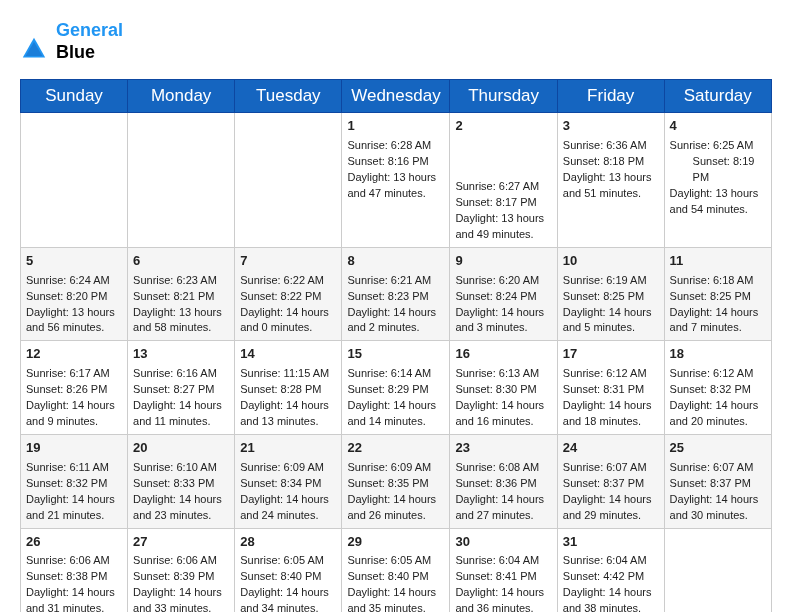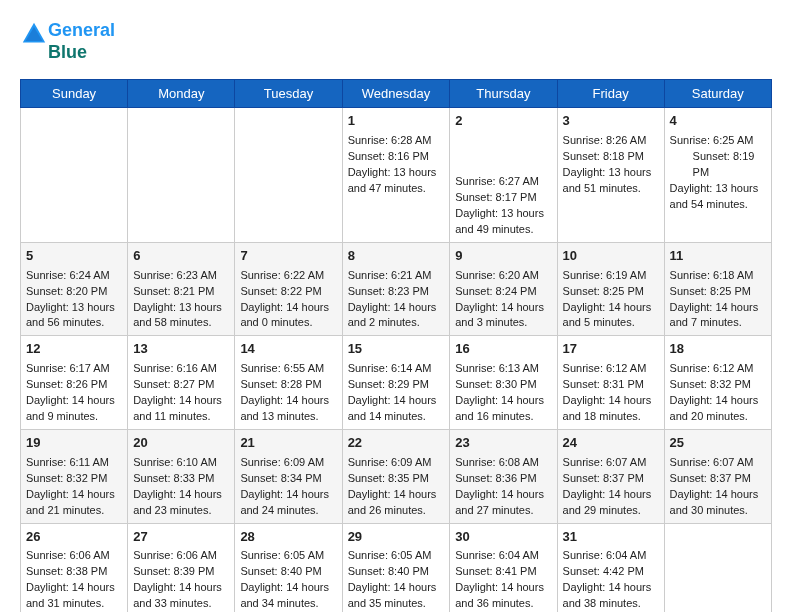--- a/index.html
+++ b/index.html
@@ -11,22 +11,22 @@
       padding: 20px;
     }
     .header {
       display: flex;
       justify-content: space-between;
       align-items: flex-start;
       margin-bottom: 16px;
     }
     .logo {
       display: flex;
-      align-items: flex-start;
-      gap: 0;
+      align-items: flex-end;
+      gap: 8px;
     }
     .logo-text {
       font-size: 18px;
       font-weight: bold;
       color: #1a1a2e;
       line-height: 1.2;
     }
     .logo-text span {
       color: #2196F3;
     }
@@ -50,21 +50,21 @@
     table {
       width: 100%;
       border-collapse: collapse;
       font-size: 11px;
     }
     thead tr th {
       background-color: #1565C0;
       color: #fff;
       text-align: center;
       padding: 6px 8px;
-      font-size: 13px;
+      font-size: 17px;
       font-weight: normal;
       border: 1px solid #0d47a1;
     }
     tbody tr td {
       border: 1px solid #ccc;
       vertical-align: top;
       padding: 4px 5px;
       width: 108px;
       min-height: 80px;
       background: #fff;
@@ -87,21 +87,21 @@
 </head>
 <body>
 
 <div class="header">
   <div class="logo">
     <svg class="logo-icon" viewBox="0 0 40 40">
       <polygon points="20,4 36,32 4,32" fill="#2196F3"></polygon>
       <polygon points="20,10 32,30 8,30" fill="#1565C0" opacity="0.5"></polygon>
     </svg>
     <div class="logo-text">
-      <span>General</span><br><span style="color:#0f766e">Blue</span>
+      <span>General</span><br><span style="color:#000000">Blue</span>
     </div>
   </div>
   <div class="title-block">
     <div class="month-title"></div>
     <div class="location"></div>
   </div>
 </div>
 
 <table>
   <thead>
@@ -129,21 +129,21 @@
         </td>
         <td>
           <span class="day-num">2</span>
           <span style="display: block; margin-top: 43px;">Sunrise: 6:27 AM</span>
           <span style="display: block;">Sunset: 8:17 PM</span>
           <span style="display: block;">Daylight: 13 hours</span>
           <span style="display: block;">and 49 minutes.</span>
         </td>
         <td>
           <span class="day-num">3</span>
-          <span style="display: block;">Sunrise: 8:26 AM</span>
+          <span style="display: block;">Sunrise: 6:36 AM</span>
           <span style="display: block;">Sunset: 8:18 PM</span>
           <span style="display: block;">Daylight: 13 hours</span>
           <span style="display: block;">and 51 minutes.</span>
         </td>
         <td>
           <span class="day-num">4</span>
           <span style="display: block;">Sunrise: 6:25 AM</span>
           <span style="display: block; margin-left: 23px;">Sunset: 8:19 PM</span>
           <span style="display: block;">Daylight: 13 hours</span>
           <span style="display: block;">and 54 minutes.</span>
@@ -210,21 +210,21 @@
         </td>
         <td>
           <span class="day-num">13</span>
           <span style="display: block;">Sunrise: 6:16 AM</span>
           <span style="display: block;">Sunset: 8:27 PM</span>
           <span style="display: block;">Daylight: 14 hours</span>
           <span style="display: block;">and 11 minutes.</span>
         </td>
         <td>
           <span class="day-num">14</span>
-          <span style="display: block;">Sunrise: 6:55 AM</span>
+          <span style="display: block;">Sunrise: 11:15 AM</span>
           <span style="display: block;">Sunset: 8:28 PM</span>
           <span style="display: block;">Daylight: 14 hours</span>
           <span style="display: block;">and 13 minutes.</span>
         </td>
         <td>
           <span class="day-num">15</span>
           <span style="display: block;">Sunrise: 6:14 AM</span>
           <span style="display: block;">Sunset: 8:29 PM</span>
           <span style="display: block;">Daylight: 14 hours</span>
           <span style="display: block;">and 14 minutes.</span>

